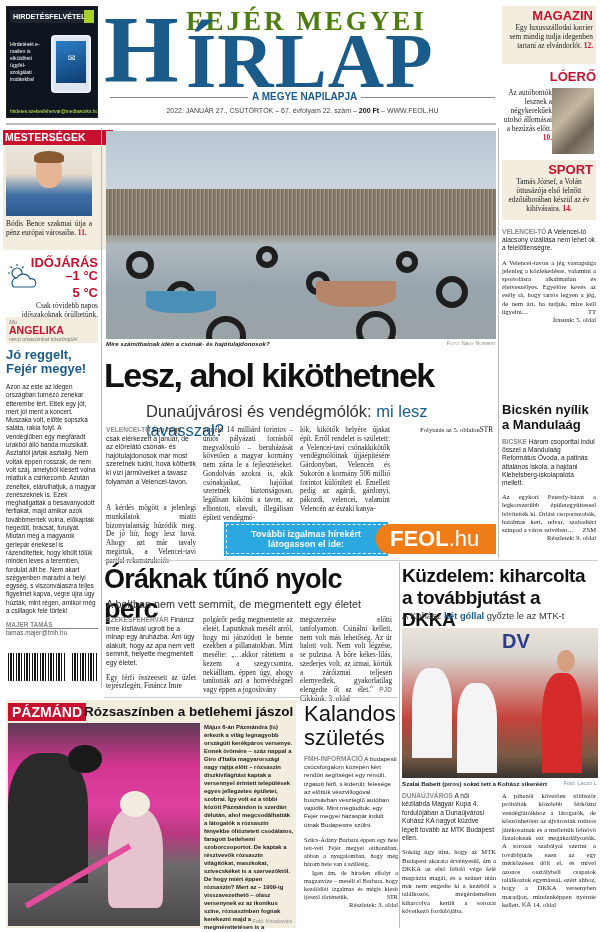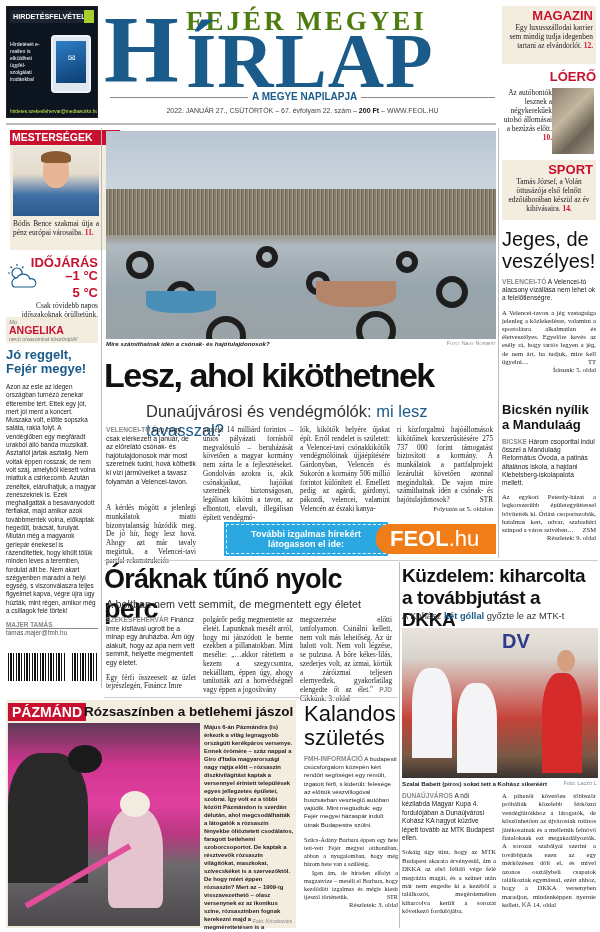--- a/index.html
+++ b/index.html
@@ -36,21 +36,21 @@
 .teaser-bg{background:#f3ede0}
 #mag{left:502px;top:6px;width:94px;height:58px;padding:3px}
 .teaser-head{font-family:"Liberation Sans",sans-serif;font-weight:bold;color:#c8102e;text-align:right;font-size:13px;line-height:14px}
 .teaser-txt{font-size:7.4px;line-height:9px;text-align:right}
 #lovero{left:502px;top:70px;width:94px;height:86px}
 #lovero .img{position:absolute;right:2px;top:18px;width:42px;height:66px;background:linear-gradient(135deg,#8a7d6e,#c5b8a0 40%,#6c6356 70%,#a59a88)}
 #lovero .txt{position:absolute;left:0;top:18px;width:50px;text-align:right;font-size:7.4px;line-height:9px}
 #sport{left:502px;top:160px;width:94px;height:60px;padding:3px}
 
 
-#mester{left:10px;top:130px;width:110px;height:120px;background:#f3ede0}
+#mester{left:3px;top:130px;width:110px;height:120px;background:#f3ede0}
 #mester .h{background:#c8102e;color:#fff;font-family:"Liberation Sans",sans-serif;font-weight:bold;font-size:10.5px;line-height:15px;padding-left:2px}
 #mester .photo{position:absolute;left:3px;top:16px;width:86px;height:70px;background:linear-gradient(180deg,#e9e5dc 0%,#e6dccd 40%,#3f6fa6 70%,#2d5a8e 100%)}
 #mester .face{position:absolute;left:30px;top:8px;width:26px;height:34px;border-radius:45%;background:#e5b595}
 #mester .hair{position:absolute;left:28px;top:5px;width:30px;height:12px;border-radius:50% 50% 20% 20%;background:#8a5a32}
 #mester .cap{position:absolute;left:3px;top:89px;width:86px;font-size:7.4px;line-height:9px;text-align:justify}
 #weather{left:6px;top:255px;width:92px;height:60px}
 #weather .h{position:absolute;right:0;top:0;font-family:"Liberation Sans",sans-serif;font-weight:bold;font-size:13px;color:#c8102e}
 #weather .t1,#weather .t2{position:absolute;right:0;font-family:"Liberation Sans",sans-serif;font-weight:bold;font-size:13px;color:#c8102e}
 #weather .t1{top:13px}#weather .t2{top:30px}
 #weather .icon{position:absolute;left:0;top:8px;width:34px;height:30px}
@@ -228,32 +228,31 @@
 <div id="lead-h" class="abs">Lesz, ahol kiköthetnek</div>
 <div id="lead-sub" class="abs"><span style="color:#333">Dunaújvárosi és vendégmólók:</span> <span>mi lesz tavasszal?</span></div>
 
 <div class="col" style="left:106px;top:426px;width:90px">
   <p class="sans" style="font-size:6.8px;line-height:8.6px;text-align:left"><span class="kicker">VELENCEI-TÓ</span> <span>Épp hogy csak elérkezett a január, de az előrelátó csónak- és hajótulajdonosok már most szeretnék tudni, hová köthetik ki vízi járműveiket a tavasz folyamán a Velencei-tavon.</span></p>
   <p class="j" style="margin-top:18px">A kérdés mögött a jelenlegi munkálatok miatti bizonytalanság húzódik meg. De jó hír, hogy lesz hová. Ahogy azt már tavaly megírtuk, a Velencei-tavi partfal rekonstrukciós</p>
 </div>
 <div class="col" style="left:203px;top:426px;width:90px">projekt 14 milliárd forintos – uniós pályázati forrásból megvalósuló – beruházását követően a magyar kormány nem zárta le a fejlesztéseket. Gondolván azokra is, akik csónakjaikat, hajóikat szeretnék biztonságosan, legálisan kikötni a tavon, az elbontott, elavult, illegálisan épített vendégmó-</div>
 <div class="col" style="left:300px;top:426px;width:90px">lók, kikötők helyére újakat épít. Erről rendelet is született: a Velencei-tavi csónakkikötők vendégmólóinak újjáépítésére Gárdonyban, Velencén és Sukorón a kormány 506 millió forintot különített el. Emellett pedig az agárdi, gárdonyi, pákozdi, velencei, valamint Velencén az északi kanya-</div>
 <div class="col" style="left:397px;top:426px;width:96px">
-  <span>ri közforgalmú hajóállomások kikötőinek korszerűsítésére 275 737 000 forint támogatást biztosított a kormány. A munkálatok a partfalprojekt lezárultát követően azonnal megindultak. De vajon mire számíthatnak idén a csónak- és hajótulajdonosok?</span> <span style="float:right">STR</span>
+   <span style="float:right">STR</span>
   <div class="ref">Folytatás az 5. oldalon</div>
 </div>
 
 <div id="feol" class="abs">
   <div class="b">További izgalmas hírekért látogasson el ide:</div>
   <div class="o"><b>FEOL</b><span>.hu</span></div>
 </div>
 <div class="hr" style="left:104px;top:560px;width:494px"></div>
 
 <div id="jeges" class="abs">
-  <h2>Jeges, de veszélyes!</h2>
   <p><span class="kicker">VELENCEI-TÓ</span> <span>A Velencei-tó alacsony vízállása nem lehet ok a felelőtlenségre.</span></p>
   <p class="s"><span>A Velencei-tavon a jég vastagsága jelenleg a közlekedésre, valamint a sportolásra alkalmatlan és életveszélyes. Egyelőre kevés az esély rá, hogy tartós legyen a jég, de nem árt, ha tudjuk, mire kell ügyelni…</span> <span style="float:right">TT</span></p>
   <div class="ref">Írásunk: 5. oldal</div>
 </div>
 <div id="bicske" class="abs">
   <h3>Bicskén nyílik a Mandulaág</h3>
   <p><span class="kicker">BICSKE</span> <span>Három csoporttal indul ősszel a Mandulaág Református Óvoda, a patinás általános iskola, a hajdani Klebelsberg-iskolapalota mellett.</span></p>
   <p class="s"><span>Az egykori Peterdy-házat a legkorszerűbb épületegyüttessel bővítették ki. Óriási csoportszobák, hatalmas kert, udvar, szabadtéri színpad a város szívében…</span> <span style="float:right">ZSM</span></p>
   <div class="ref">Részletek: 9. oldal</div>
 </div>

